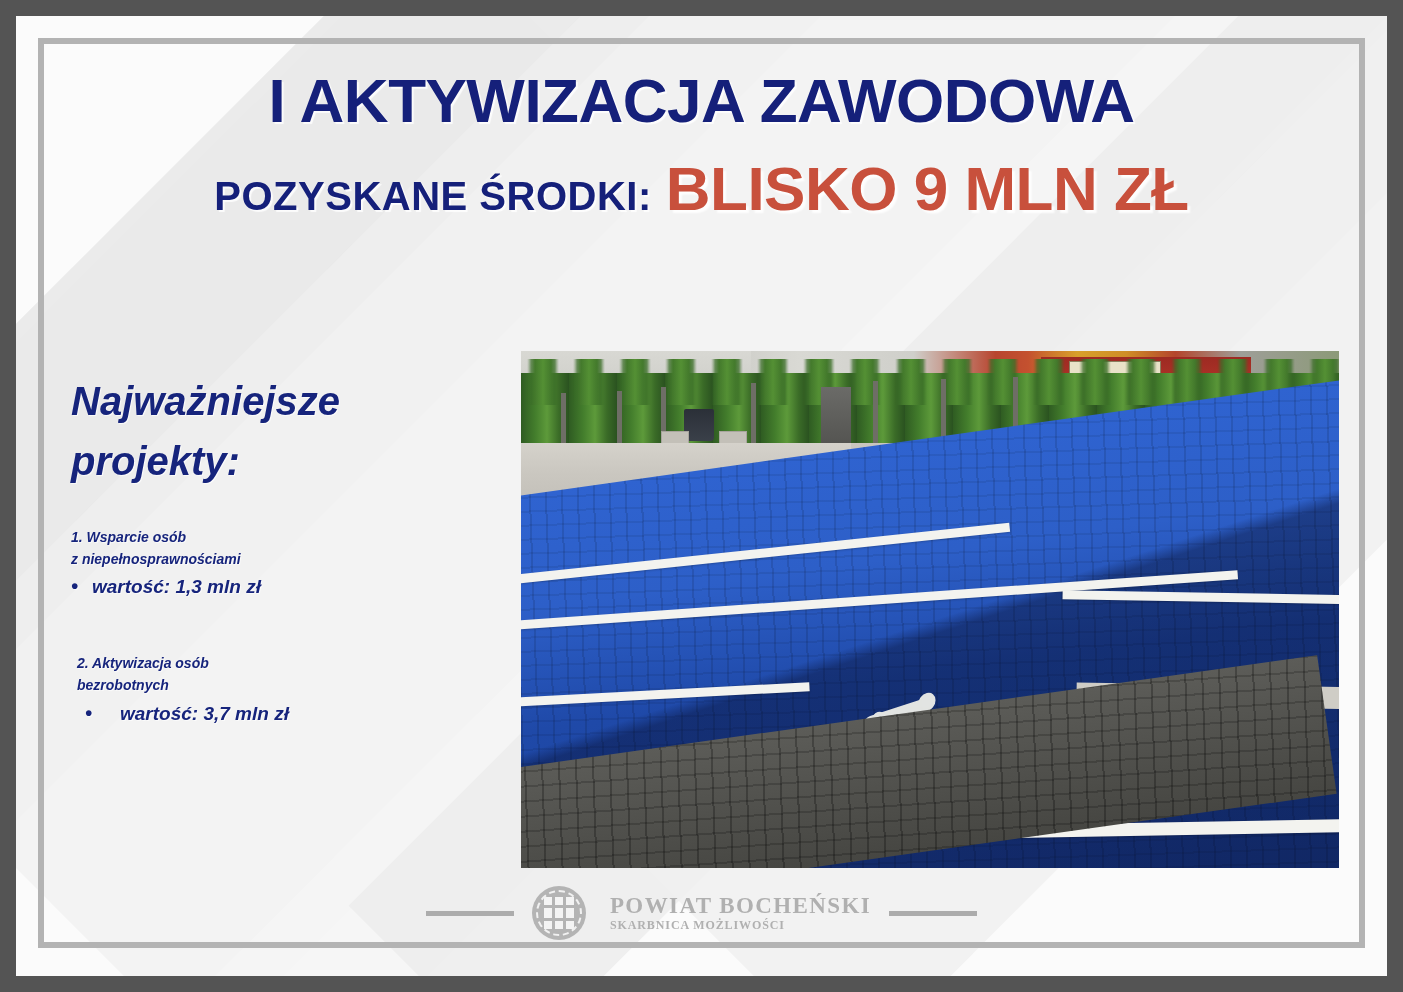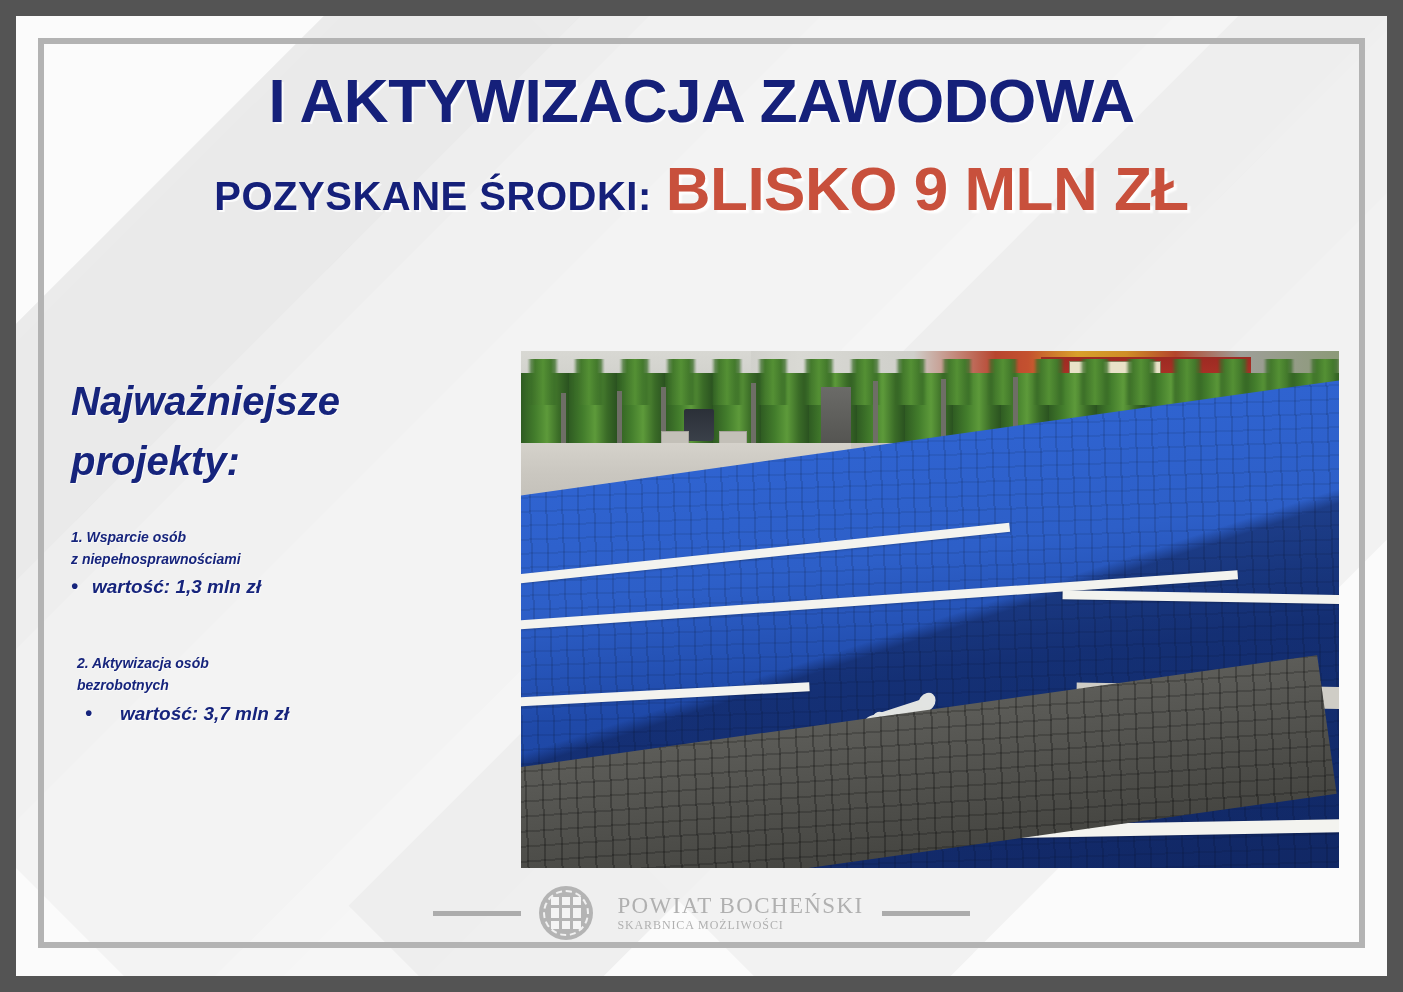--- a/index.html
+++ b/index.html
@@ -319,20 +319,21 @@
     height: 5px;
     width: 88px;
     background: #acacac;
   }
   .footer-rule.left  { margin-right: 18px; }
   .footer-rule.right { margin-left: 18px; }
   .footer-logo {
     display: flex;
     align-items: center;
     gap: 24px;
+    font-weight: bold;
   }
   .seal {
     width: 54px; height: 54px;
     border-radius: 50%;
     background: #b4b4b4;
     position: relative;
     display: flex; align-items: center; justify-content: center;
   }
   .seal::before {
     content: "";

